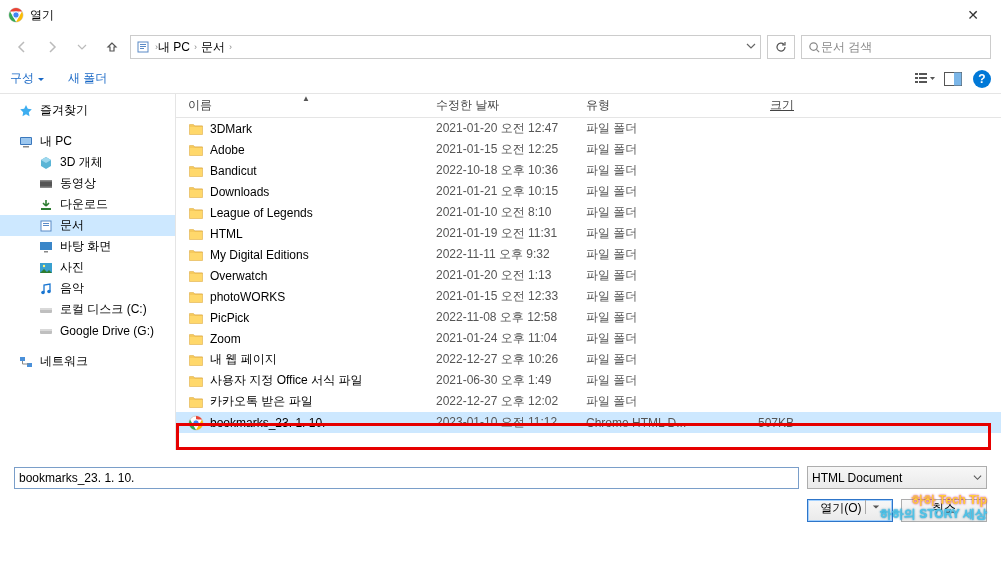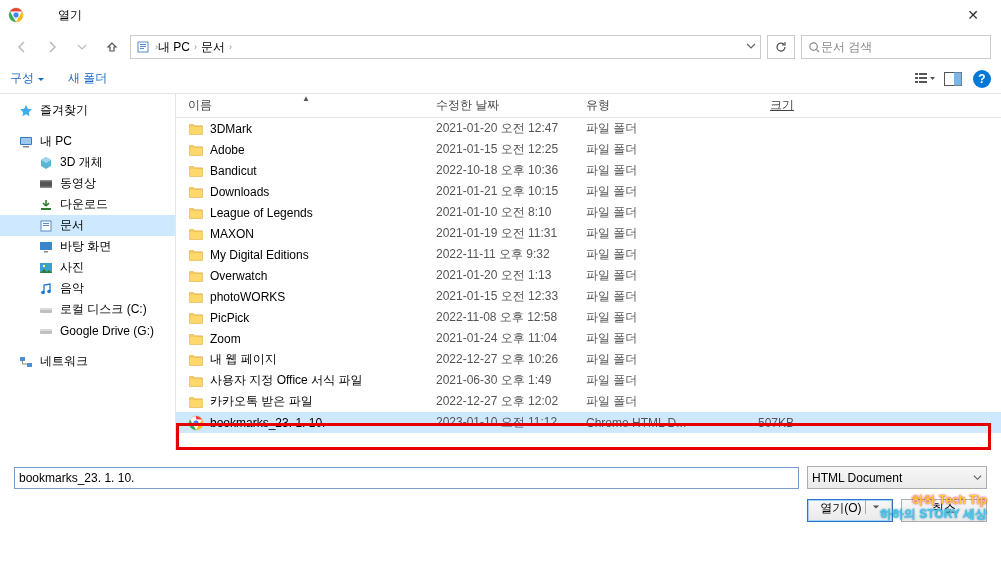--- a/index.html
+++ b/index.html
@@ -1,20 +1,20 @@
 <!DOCTYPE html>
 <html><head>
 <meta charset="utf-8">
 <style>
 * { margin: 0; padding: 0; box-sizing: border-box; font-family: "Malgun Gothic", "Segoe UI", sans-serif; }
 body { background: #fff; width: 1001px; height: 562px; overflow: hidden; font-size: 12px; color: #000; }
 
 .titlebar { display: flex; align-items: center; height: 30px; padding: 0 8px; }
 .titlebar .app-icon { width: 16px; height: 16px; margin-right: 6px; }
-.titlebar .title { flex: 1; font-size: 12px; margin-left: 28px; }
+.titlebar .title { flex: 1; font-size: 12px; }
 .titlebar .close { width: 40px; text-align: center; font-size: 14px; color: #333; cursor: default; }
 
 .navbar { display: flex; align-items: center; height: 34px; padding: 0 10px; gap: 6px; }
 .nav-btn { width: 24px; height: 24px; display: flex; align-items: center; justify-content: center; color: #999; }
 .nav-btn.enabled { color: #333; }
 .addr-wrap { flex: 1; display: flex; align-items: center; border: 1px solid #ccc; height: 24px; padding: 0 4px; background: #fff; }
 .addr-icon { width: 16px; height: 16px; margin-right: 4px; display: flex; align-items: center; justify-content: center; }
 .breadcrumb { display: flex; align-items: center; gap: 4px; flex: 1; }
 .crumb { display: flex; align-items: center; gap: 4px; }
 .crumb-sep { color: #888; font-size: 9px; }
@@ -375,21 +375,21 @@
           <div class="cell-size"></div>
         </div>
         <div class="row">
           <div class="cell-name">
             <span class="file-icon">
               <svg width="16" height="16" viewBox="0 0 16 16">
                 <path class="folder-svg" d="M1.5 3.5h4l1.2 1.5H14.5v8.5H1.5z"></path>
                 <path d="M1.5 5h13" stroke="#d9a334" stroke-width="0.5"></path>
               </svg>
             </span>
-            <span>MAXON</span>
+            <span>HTML</span>
           </div>
           <div class="cell-date">2021-01-19 오전 11:31</div>
           <div class="cell-type">파일 폴더</div>
           <div class="cell-size"></div>
         </div>
         <div class="row">
           <div class="cell-name">
             <span class="file-icon">
               <svg width="16" height="16" viewBox="0 0 16 16">
                 <path class="folder-svg" d="M1.5 3.5h4l1.2 1.5H14.5v8.5H1.5z"></path>

